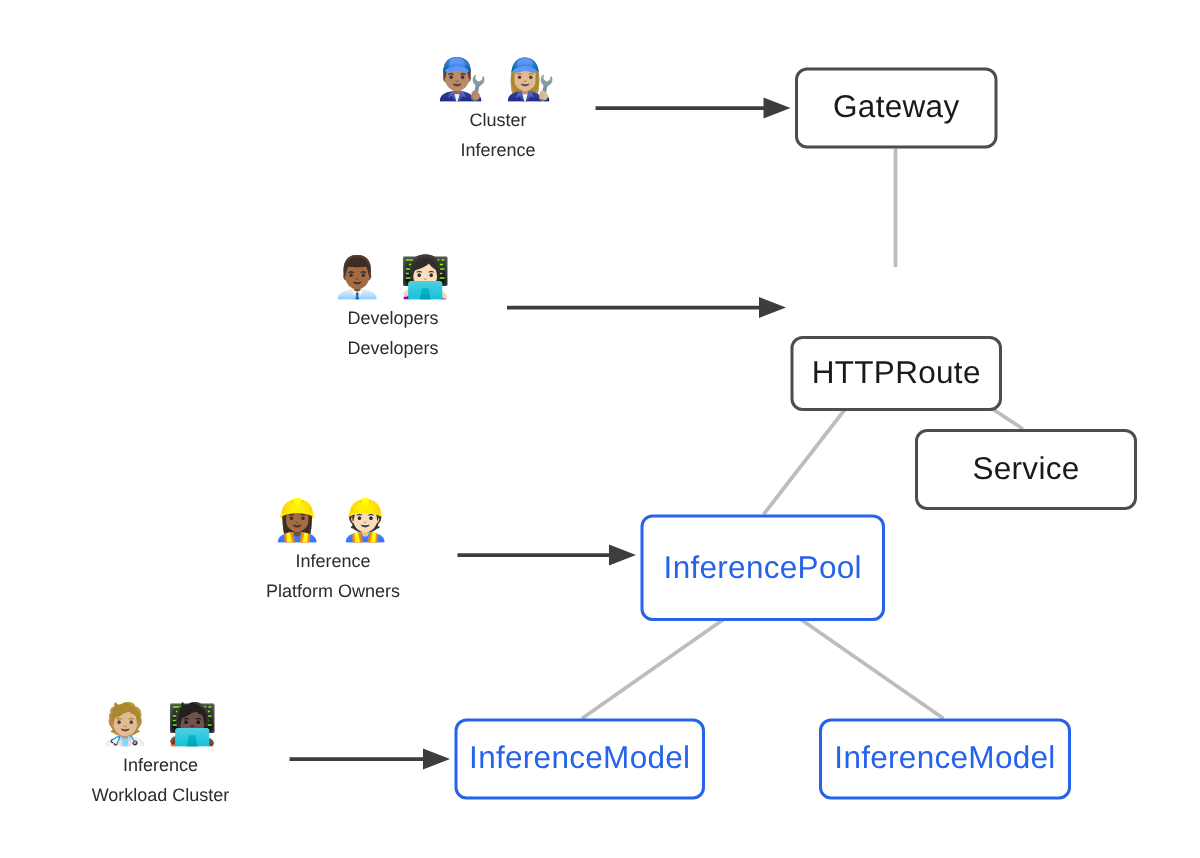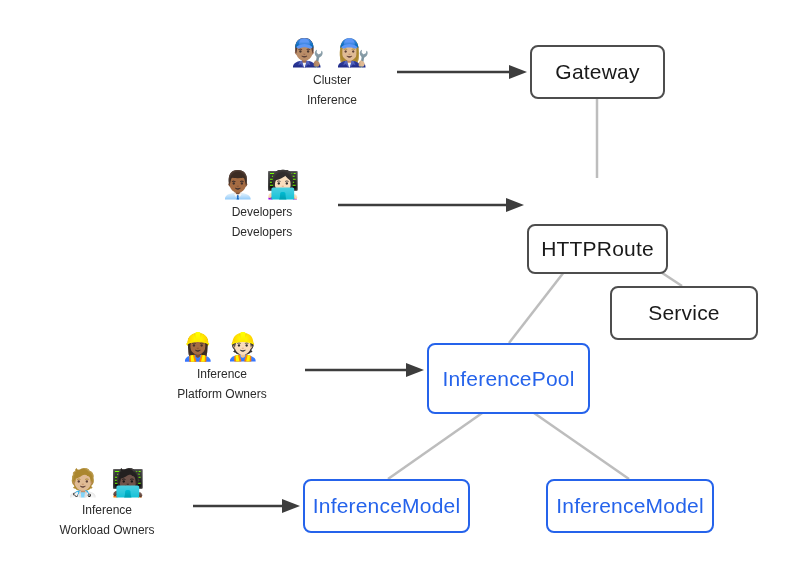--- a/index.html
+++ b/index.html
@@ -138,16 +138,16 @@
 
   <div class="persona" id="persona-inference-platform-owners">
     <span class="emojis">👷🏾‍♀️ 👷🏻</span>
     <span class="plabel">Inference</span>
     <span class="plabel">Platform Owners</span>
   </div>
 
   <div class="persona" id="persona-inference-workload-owners">
     <span class="emojis">🧑🏼‍⚕️ 🧑🏿‍💻</span>
     <span class="plabel">Inference</span>
-    <span class="plabel">Workload Owners</span>
+    <span class="plabel">Workload Cluster</span>
   </div>
 
 </div>
 
 </body></html>

